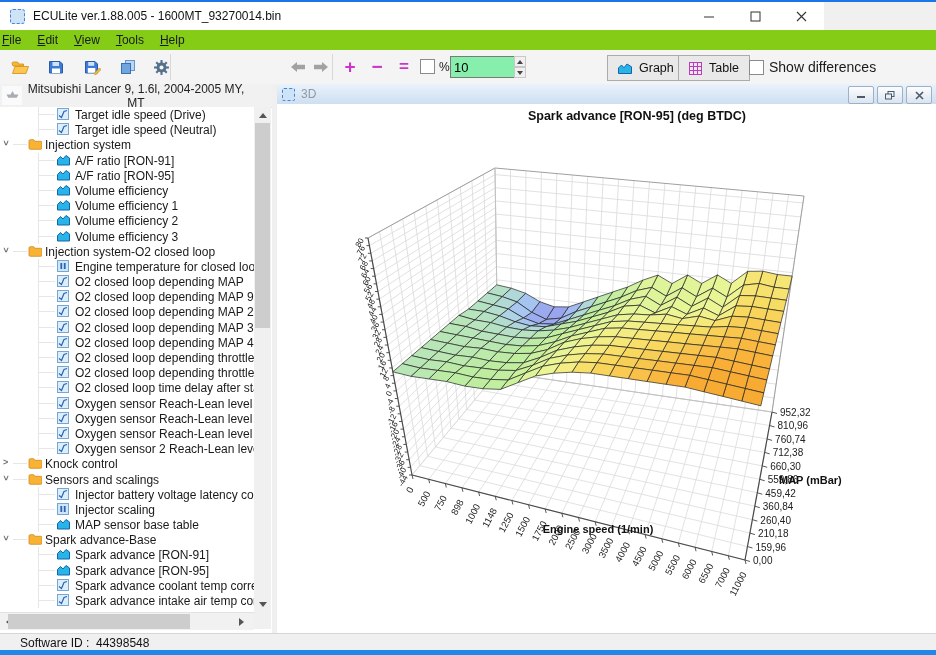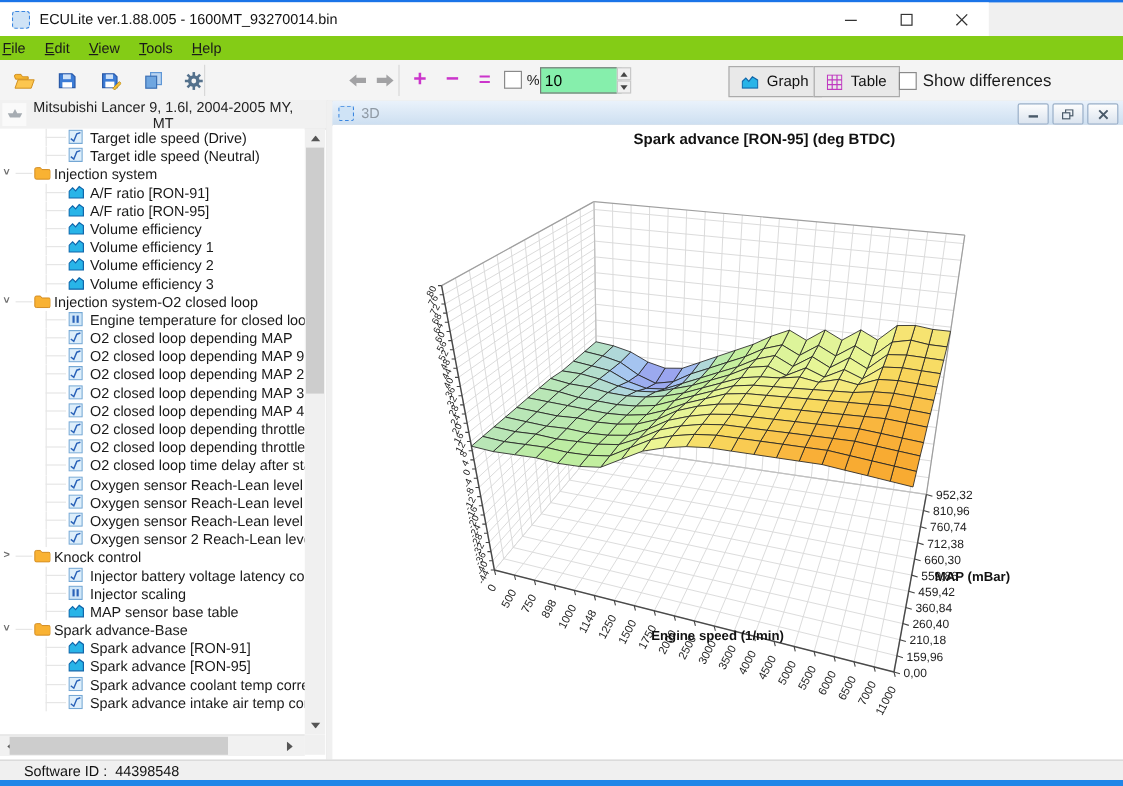--- a/index.html
+++ b/index.html
@@ -424,20 +424,28 @@
           </svg></span>
         <span class="tlabel">Oxygen sensor 2 Reach-Lean level</span>
       </div>
       <div class="tree-row lvl1">
         <span class="chev ">&gt;</span>
         <span class="stubf"></span>
         <span class="ticon fold"><svg width="14" height="12">
             <path d="M1 3 q0-1.3 1.3-1.3 h3.4 l1.2 1.6 h5.8 q1.3 0 1.3 1.3 V10 q0 1.3-1.3 1.3 H2.3 q-1.3 0-1.3-1.3z" fill="#f9b233" stroke="#d18a1f" stroke-width="0.8"></path>
           </svg></span>
         <span class="tlabel">Knock control</span>
+      </div>
+      <div class="tree-row lvl1">
+        <span class="chev exp">&gt;</span>
+        <span class="stubf"></span>
+        <span class="ticon fold"><svg width="14" height="12">
+            <path d="M1 3 q0-1.3 1.3-1.3 h3.4 l1.2 1.6 h5.8 q1.3 0 1.3 1.3 V10 q0 1.3-1.3 1.3 H2.3 q-1.3 0-1.3-1.3z" fill="#f9b233" stroke="#d18a1f" stroke-width="0.8"></path>
+          </svg></span>
+        <span class="tlabel">Sensors and scalings</span>
       </div>
       <div class="tree-row lvl2">
         <span class="vline"></span>
         <span class="stubl"></span>
         <span class="ticon leaf"><svg width="12" height="12">
             <rect x="0.5" y="0.5" width="11" height="11" fill="#ddeefb" stroke="#74a7d4"></rect>
             <path d="M2 7.5 L4.5 9.5 L7 3.5 L10 2.5" stroke="#2a62b8" stroke-width="1.2" fill="none"></path>
           </svg></span>
         <span class="tlabel">Injector battery voltage latency comp</span>
       </div>

